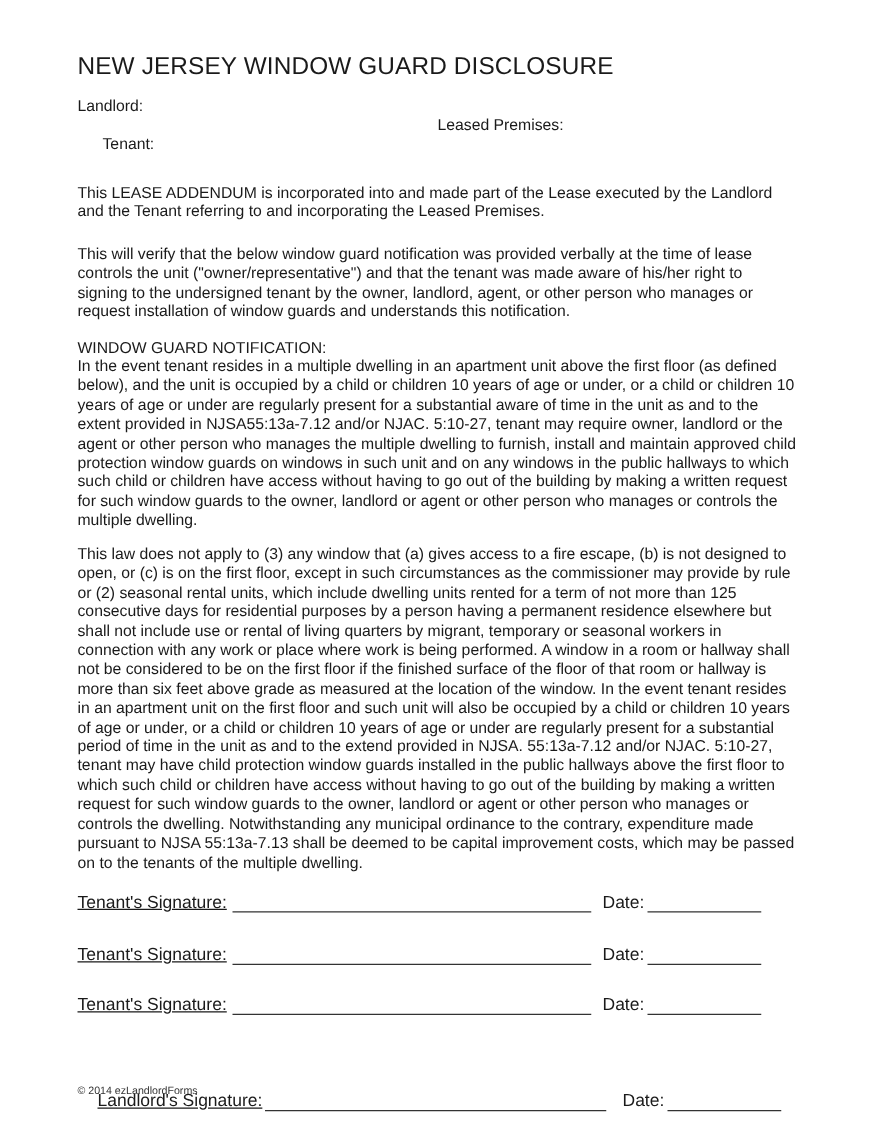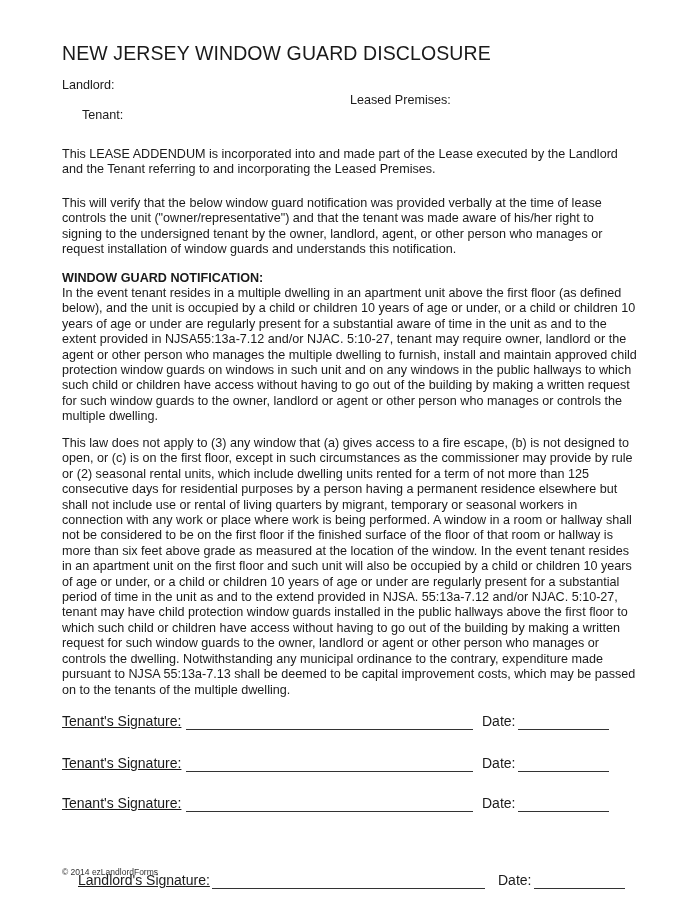--- a/index.html
+++ b/index.html
@@ -49,21 +49,21 @@
       margin: 0;
     }
     .para .ln { display: block; white-space: nowrap; }
     .para-1 { top: 147px; }
     .para-2 { top: 196px; }
     .heading {
       position: absolute;
       top: 271px;
       left: 0;
       font-size: 12.6px;
-      font-weight: bold;
+      font-weight: normal;
       white-space: nowrap;
     }
     .para-3 { top: 286px; }
     .para-4 { top: 436px; }
 
     .sig-row {
       position: absolute;
       left: 0;
       width: 560px;
       height: 20px;

